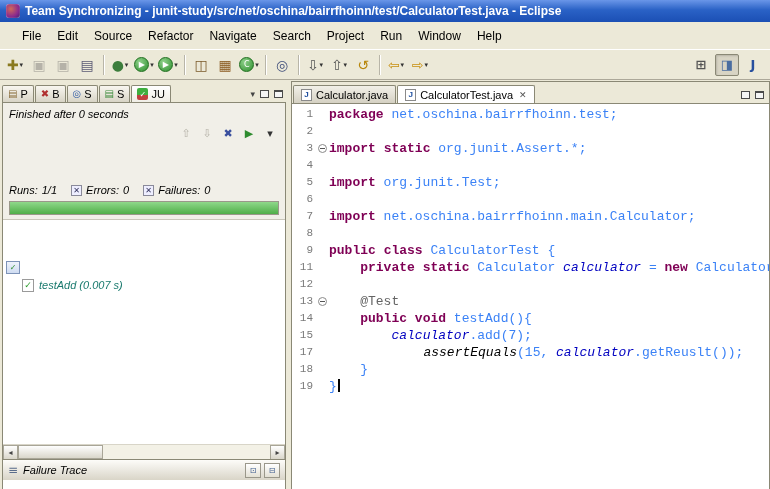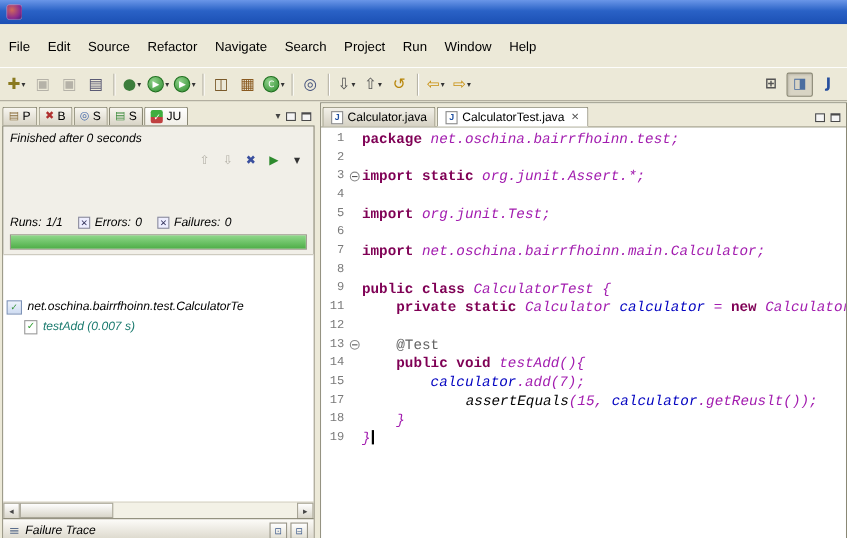--- a/index.html
+++ b/index.html
@@ -11,21 +11,21 @@
   .glyph { font-family:"DejaVu Sans", sans-serif; }
 
   
   .titlebar { height:22px; display:flex; align-items:center; gap:5px; padding:0 6px;
     background:linear-gradient(180deg,#6a96e8,#2a62c6 45%,#1b4fb4); color:#fff; font-weight:bold; font-size:12px; }
   .app-icon { width:14px; height:14px; border-radius:3px; flex:0 0 auto;
     background:radial-gradient(circle at 35% 35%, #d06a5a, #8a2a8e 60%, #3a1f6e); box-shadow:inset 0 0 1px #fff; }
   .title-text { white-space:nowrap; overflow:hidden; }
 
   
-  .menubar { height:40px; display:flex; align-items:center; padding-left:0; background:#ece9d8; border-bottom:1px solid #ffffff; }
+  .menubar { height:28px; display:flex; align-items:center; padding-left:14px; background:#ece9d8; border-bottom:1px solid #ffffff; }
   .menu-item { padding:3px 8px; }
 
   
   .toolbar { height:30px; display:flex; align-items:center; padding:0 3px; background:#ece9d8; border-bottom:1px solid #aca899; }
   .tbtn { height:22px; min-width:22px; display:inline-flex; align-items:center; justify-content:center; margin:0 1px; border:1px solid transparent; border-radius:2px; }
   .tglyph { font-family:"DejaVu Sans", sans-serif; font-size:14px; line-height:1; }
   .tbtn.disabled .tglyph { color:#b5b2a8 !important; }
   .tglyph.circle { background:radial-gradient(circle at 35% 30%, #8ed08a, #2f8f2f); color:#fff !important; border-radius:50%;
     width:15px; height:15px; display:inline-flex; align-items:center; justify-content:center; font-size:8px; border:1px solid #1f6f1f; }
   .dd { font-family:"DejaVu Sans", sans-serif; font-size:7px; color:#333; margin-left:1px; }
@@ -103,30 +103,31 @@
   .cline { display:flex; height:17px; line-height:17px; }
   .ln { width:24px; flex:0 0 auto; text-align:right; padding-right:3px; color:#7a7a7a; font-size:11px; }
   .fold { width:13px; flex:0 0 auto; position:relative; }
   .foldc { position:absolute; left:2px; top:4px; width:9px; height:9px; border:1px solid #8a8a8a; border-radius:50%; background:#fff; }
   .foldc::after { content:""; position:absolute; left:1px; right:1px; top:3px; border-top:1px solid #555; }
   .ctext { flex:1; overflow:hidden; white-space:pre; }
   .tok-kw { color:#7f0055; font-weight:bold; }
   .tok-fld { color:#0000c0; font-style:italic; }
   .tok-sm { font-style:italic;margin-left:32px; }
   .tok-ann { color:#646464; }
-  .tok-pl { color:#a21caf;font-style:italic; }
+  .tok-pl { color:#3b82f6; }
   .caret { display:inline-block; width:2px; height:13px; background:#000; vertical-align:-2px; margin-left:1px; }
 </style>
 </head>
 <body>
 
 <div class="window">
 
   <div class="titlebar">
     <span class="app-icon"></span>
+    <span class="title-text">Team Synchronizing - junit-study/src/net/oschina/bairrfhoinn/test/CalculatorTest.java - Eclipse</span>
   </div>
 
   <div class="menubar" id="menubar">
       <span class="menu-item">File</span>
       <span class="menu-item">Edit</span>
       <span class="menu-item">Source</span>
       <span class="menu-item">Refactor</span>
       <span class="menu-item">Navigate</span>
       <span class="menu-item">Search</span>
       <span class="menu-item">Project</span>
@@ -275,21 +276,20 @@
             <span>Failures:</span>
             <span>0</span>
           </span>
         </div>
         <div class="progress">
           <div class="progress-fill" id="progress-fill" style="width: 100%; background: linear-gradient(rgb(143, 216, 138), rgb(79, 174, 72));"></div>
         </div>
         <div class="tree" id="tree">
             <div class="trow" style="padding-left: 3px;">
               <span class="icon-suite">✓</span>
-              <span class="tlabel">net.oschina.bairrfhoinn.test.CalculatorTe</span>
             </div>
             <div class="trow pass" style="padding-left: 19px;">
               <span class="icon-test">✓</span>
               <span class="tlabel">testAdd (0.007 s)</span>
             </div>
           </div>
         <div class="hscroll">
           <span class="sb-btn">◂</span>
           <div class="sb-track">
             <div class="sb-thumb"></div>

